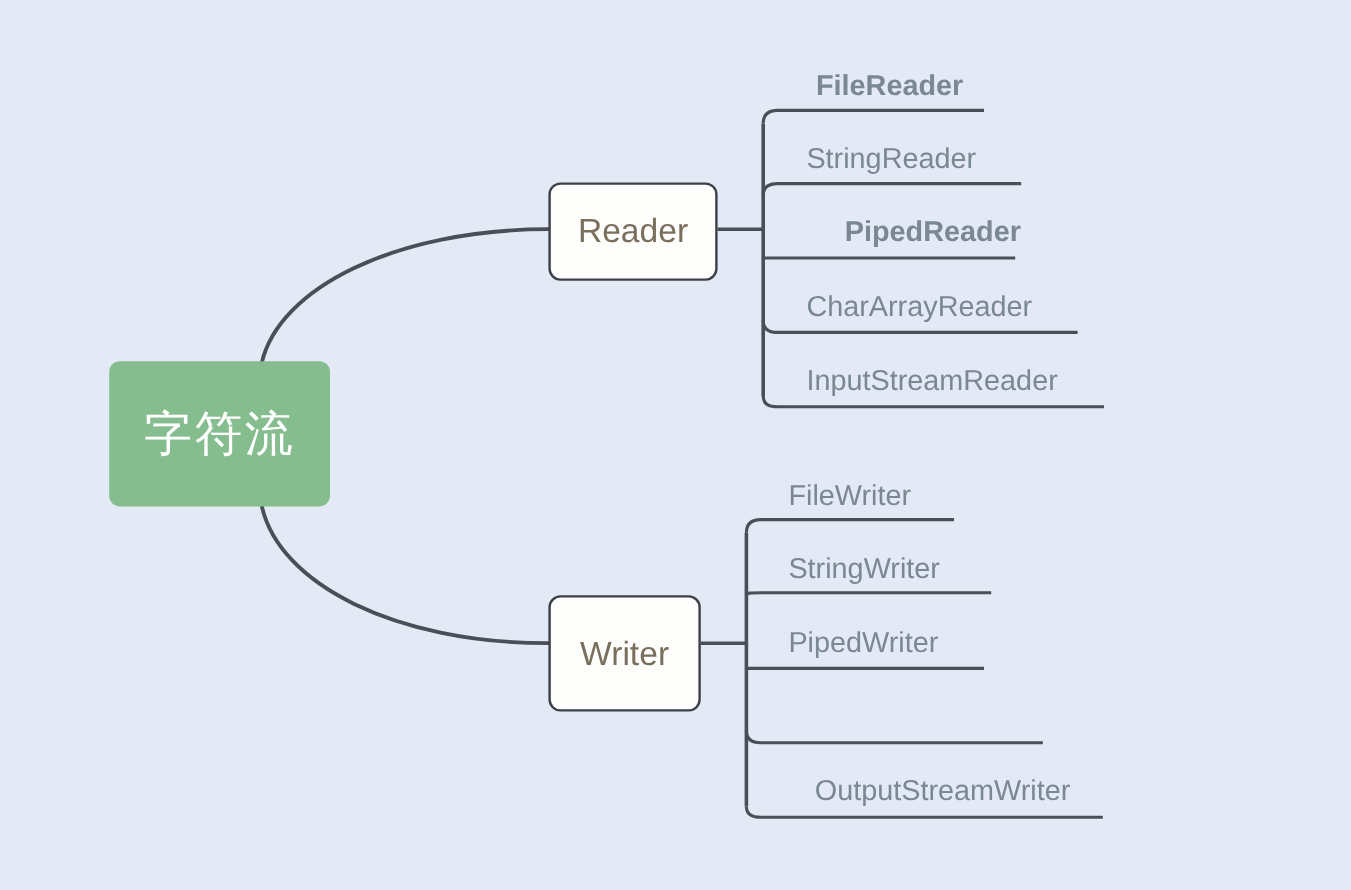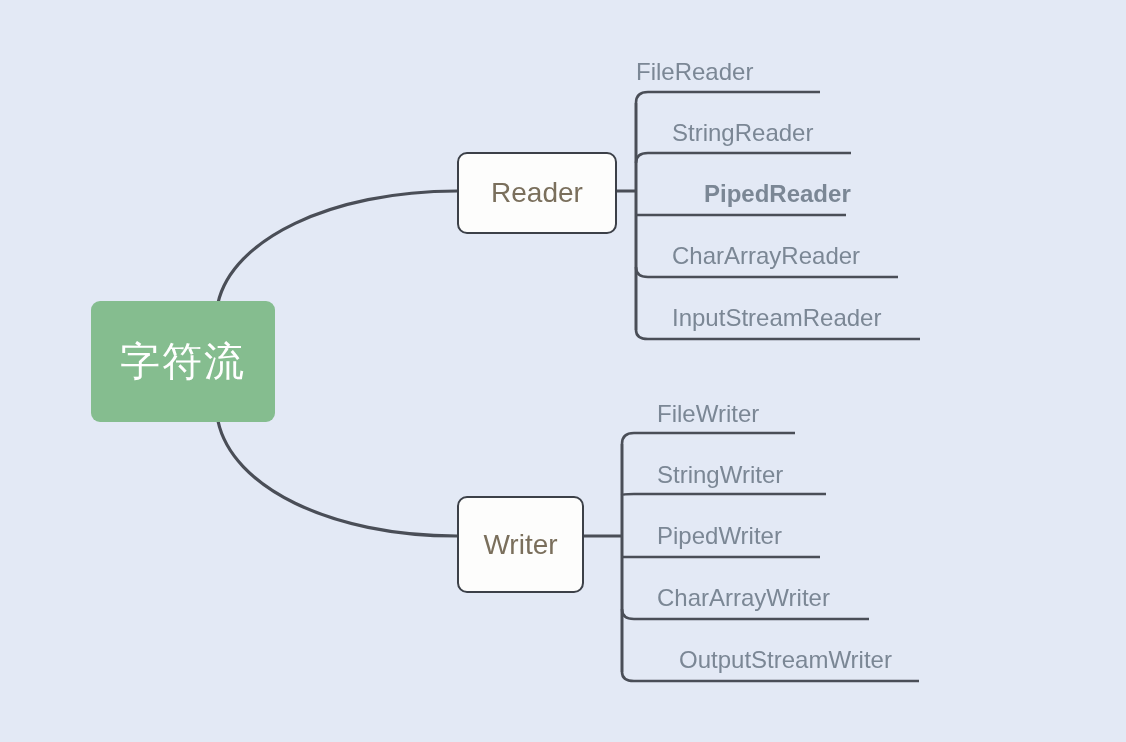--- a/index.html
+++ b/index.html
@@ -43,21 +43,21 @@
   .branch-node {
     background: #fdfdfc;
     border: 2px solid #3c4048;
     border-radius: 10px;
     color: #7a6f5c;
     font-size: 28px;
   }
   .branch-reader {
     left: 457px;
     top: 152px;
-    width: 160px;
+    width: 141px;
     height: 82px;
   }
   .branch-writer {
     left: 457px;
     top: 496px;
     width: 127px;
     height: 97px;
   }
   .leaf {
     position: absolute;
@@ -104,21 +104,21 @@
   </div>
 
   <div class="node branch-node branch-reader">
     <span>Reader</span>
   </div>
 
   <div class="node branch-node branch-writer">
     <span>Writer</span>
   </div>
 
-  <div class="leaf" style="left:636px; top:60px;">
+  <div class="leaf" style="left:680px; top:60px;font-weight:bold;">
     <span>FileReader</span>
   </div>
   <div class="leaf" style="left:672px; top:121px;">
     <span>StringReader</span>
   </div>
   <div class="leaf" style="left:704px; top:182px;font-weight:bold;">
     <span>PipedReader</span>
   </div>
   <div class="leaf" style="left:672px; top:244px;">
     <span>CharArrayReader</span>
@@ -129,20 +129,17 @@
 
   <div class="leaf" style="left:657px; top:402px;">
     <span>FileWriter</span>
   </div>
   <div class="leaf" style="left:657px; top:463px;">
     <span>StringWriter</span>
   </div>
   <div class="leaf" style="left:657px; top:524px;">
     <span>PipedWriter</span>
   </div>
-  <div class="leaf" style="left:657px; top:586px;">
-    <span>CharArrayWriter</span>
-  </div>
   <div class="leaf" style="left:657px; top:648px;margin-left:22px;">
     <span>OutputStreamWriter</span>
   </div>
 
 </div>
 
 </body></html>

